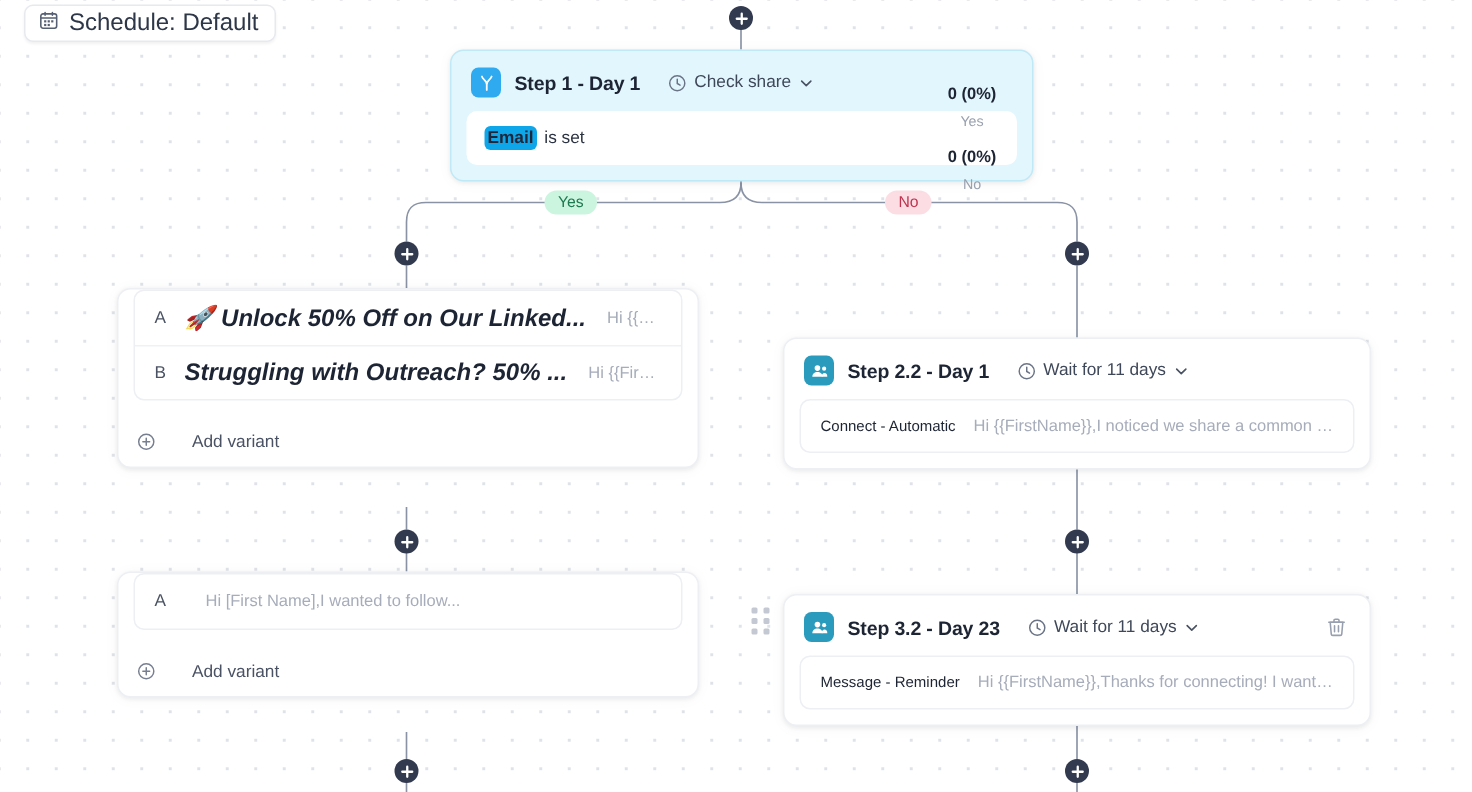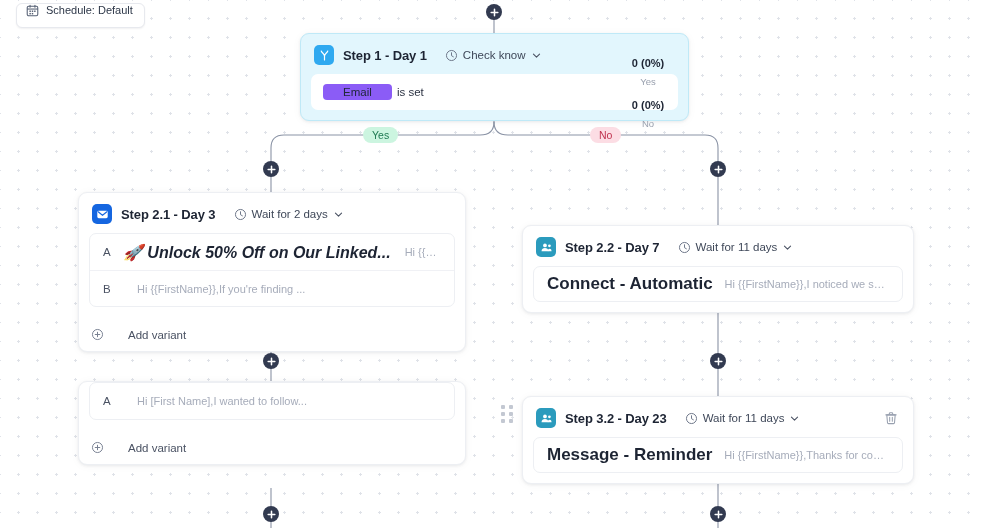--- a/index.html
+++ b/index.html
@@ -23,28 +23,28 @@
     background-position: 9px 9px;
   }
 
   
   #schedule-pill {
     position: absolute;
     left: 16px;
     top: 3px;
     height: 25px;
     display: flex;
-    align-items: flex-start;
+    align-items: center;
     gap: 7px;
     padding: 0 11px 0 9px;
     background: #ffffff;
     border: 1px solid #e7e9ee;
     border-radius: 6px;
     box-shadow: 0 1px 2px rgba(16,24,40,.06);
-    font-size: 11px;
+    font-size: 16px;
     color: #2d3748;
     z-index: 40;
     cursor: pointer;
   }
   #schedule-pill .cal { display:block; }
 
   
   .plus-btn {
     position: absolute;
     width: 16px; height: 16px;
@@ -126,24 +126,24 @@
     margin: 0 10px 10px 10px;
     background: #ffffff;
     border-radius: 7px;
     height: 36px;
     display: flex;
     align-items: center;
     padding: 0 12px;
   }
   .cond-text { font-size: 11.5px; color: #2b3242; }
   .cond-text .chip {
-    background: #8b5cf6;
+    background: #0ea5e9;
     border-radius: 4px;
-    padding: 2px 20px;
-    font-weight: 400;
+    padding: 2px 2px;
+    font-weight: 700;
     color: #20273a;
     margin-right: 2px;
   }
   .stats { margin-left: auto; display: flex; gap: 6px; flex-direction: column; }
   .stat { text-align: center; min-width: 36px; }
   .stat-num { font-size: 11px; font-weight: 700; color: #1d2433; line-height: 1.15; }
   .stat-lbl { font-size: 9.5px; color: #99a0ae; line-height: 1.2; }
 
   
   .variants {
@@ -199,21 +199,21 @@
     margin: 0 10px 10px 10px;
     border: 1px solid #edeff3;
     border-radius: 7px;
     height: 36px;
     display: flex;
     align-items: center;
     padding: 0 13px;
     background: #fff;
     cursor: pointer;
   }
-  .msg-label { font-size: 17px; font-weight: 700; color: #1d2433; white-space: nowrap; }
+  .msg-label { font-size: 10px; font-weight: 400; color: #1d2433; white-space: nowrap; }
   .msg-preview {
     font-size: 11px; color: #a6acba; margin-left: 12px;
     white-space: nowrap; overflow: hidden; text-overflow: ellipsis;
   }
 
   
   #drag-handle {
     position: absolute;
     left: 501px; top: 405px;
     width: 12px; height: 18px;
@@ -332,21 +332,21 @@
         <svg width="13" height="13" viewBox="0 0 16 16">
           <path d="M8 13.5 V9 M8 9 C8 5.5 5 5.5 4 2.5 M8 9 C8 5.5 11 5.5 12 2.5" fill="none" stroke="#fff" stroke-width="1.5" stroke-linecap="round"></path>
         </svg>
       </span>
       <span class="node-title">Step 1 - Day 1</span>
       <span class="timing">
         <svg width="13" height="13" viewBox="0 0 16 16">
           <circle cx="8" cy="8" r="6.2" fill="none" stroke="#6b7487" stroke-width="1.2"></circle>
           <path d="M8 4.6V8.2L10.3 9.6" fill="none" stroke="#6b7487" stroke-width="1.2" stroke-linecap="round"></path>
         </svg>
-        <span>Check know</span>
+        <span>Check share</span>
         <svg class="chev" width="9" height="9" viewBox="0 0 10 10">
             <path d="M1.6 3.4 L5 6.8 L8.4 3.4" fill="none" stroke="#4a5263" stroke-width="1.2" stroke-linecap="round" stroke-linejoin="round"></path>
           </svg>
       </span>
     </div>
     <div class="cond-box">
       <span class="cond-text">
         <span class="chip">Email</span><span> is set</span>
       </span>
       <span class="stats">
@@ -356,47 +356,29 @@
         </span>
         <span class="stat">
           <span class="stat-num">0 (0%)</span><br>
           <span class="stat-lbl">No</span>
         </span>
       </span>
     </div>
   </div>
 
   <div class="node node-pad-bottom" id="node-step21" style="left:78px; top:192px; width:388px;">
-    <div class="node-head">
-      <span class="node-icon icon-email">
-        <svg width="13" height="13" viewBox="0 0 16 16">
-          <rect x="1.6" y="3.4" width="12.8" height="9.2" rx="1.8" fill="#fff"></rect>
-          <path d="M2.6 4.6 L8 9 L13.4 4.6" fill="none" stroke="#1566e0" stroke-width="1.4" stroke-linecap="round" stroke-linejoin="round"></path>
-        </svg>
-      </span>
-      <span class="node-title">Step 2.1 - Day 3</span>
-      <span class="timing">
-        <svg width="13" height="13" viewBox="0 0 16 16">
-          <circle cx="8" cy="8" r="6.2" fill="none" stroke="#6b7487" stroke-width="1.2"></circle>
-          <path d="M8 4.6V8.2L10.3 9.6" fill="none" stroke="#6b7487" stroke-width="1.2" stroke-linecap="round"></path>
-        </svg>
-        <span>Wait for 2 days</span>
-        <svg class="chev" width="9" height="9" viewBox="0 0 10 10">
-            <path d="M1.6 3.4 L5 6.8 L8.4 3.4" fill="none" stroke="#4a5263" stroke-width="1.2" stroke-linecap="round" stroke-linejoin="round"></path>
-          </svg>
-      </span>
-    </div>
     <div class="variants">
       <div class="variant-row">
         <span class="variant-letter">A</span>
         <span class="variant-subject">🚀 Unlock 50% Off on Our Linked...</span>
         <span class="variant-preview">Hi {{FirstName}},We know how cr...</span>
       </div>
       <div class="variant-row">
         <span class="variant-letter">B</span>
+        <span class="variant-subject">Struggling with Outreach? 50% ...</span>
         <span class="variant-preview">Hi {{FirstName}},If you're finding ...</span>
       </div>
     </div>
     <div class="add-variant">
       <svg width="13" height="13" viewBox="0 0 16 16">
         <circle cx="8" cy="8" r="6.2" fill="none" stroke="#767e90" stroke-width="1.2"></circle>
         <path d="M8 5.2V10.8M5.2 8H10.8" stroke="#767e90" stroke-width="1.2" stroke-linecap="round"></path>
       </svg>
       <span>Add variant</span>
     </div>
@@ -405,21 +387,21 @@
   <div class="node" id="node-step22" style="left:522px; top:225px; width:392px;">
     <div class="node-head">
       <span class="node-icon icon-linkedin">
         <svg width="13" height="13" viewBox="0 0 16 16">
           <circle cx="6.1" cy="5.4" r="2.3" fill="#fff"></circle>
           <path d="M1.9 12.6 C1.9 9.9 3.8 8.6 6.1 8.6 C8.4 8.6 10.3 9.9 10.3 12.6 Z" fill="#fff"></path>
           <circle cx="11.6" cy="5.9" r="1.7" fill="#fff"></circle>
           <path d="M9.6 12.6 C9.6 10.3 10.6 9.4 11.9 9.4 C13.3 9.4 14.2 10.3 14.2 12.6 Z" fill="#fff"></path>
         </svg>
       </span>
-      <span class="node-title">Step 2.2 - Day 7</span>
+      <span class="node-title">Step 2.2 - Day 1</span>
       <span class="timing">
         <svg width="13" height="13" viewBox="0 0 16 16">
           <circle cx="8" cy="8" r="6.2" fill="none" stroke="#6b7487" stroke-width="1.2"></circle>
           <path d="M8 4.6V8.2L10.3 9.6" fill="none" stroke="#6b7487" stroke-width="1.2" stroke-linecap="round"></path>
         </svg>
         <span>Wait for 11 days</span>
         <svg class="chev" width="9" height="9" viewBox="0 0 10 10">
             <path d="M1.6 3.4 L5 6.8 L8.4 3.4" fill="none" stroke="#4a5263" stroke-width="1.2" stroke-linecap="round" stroke-linejoin="round"></path>
           </svg>
       </span>

